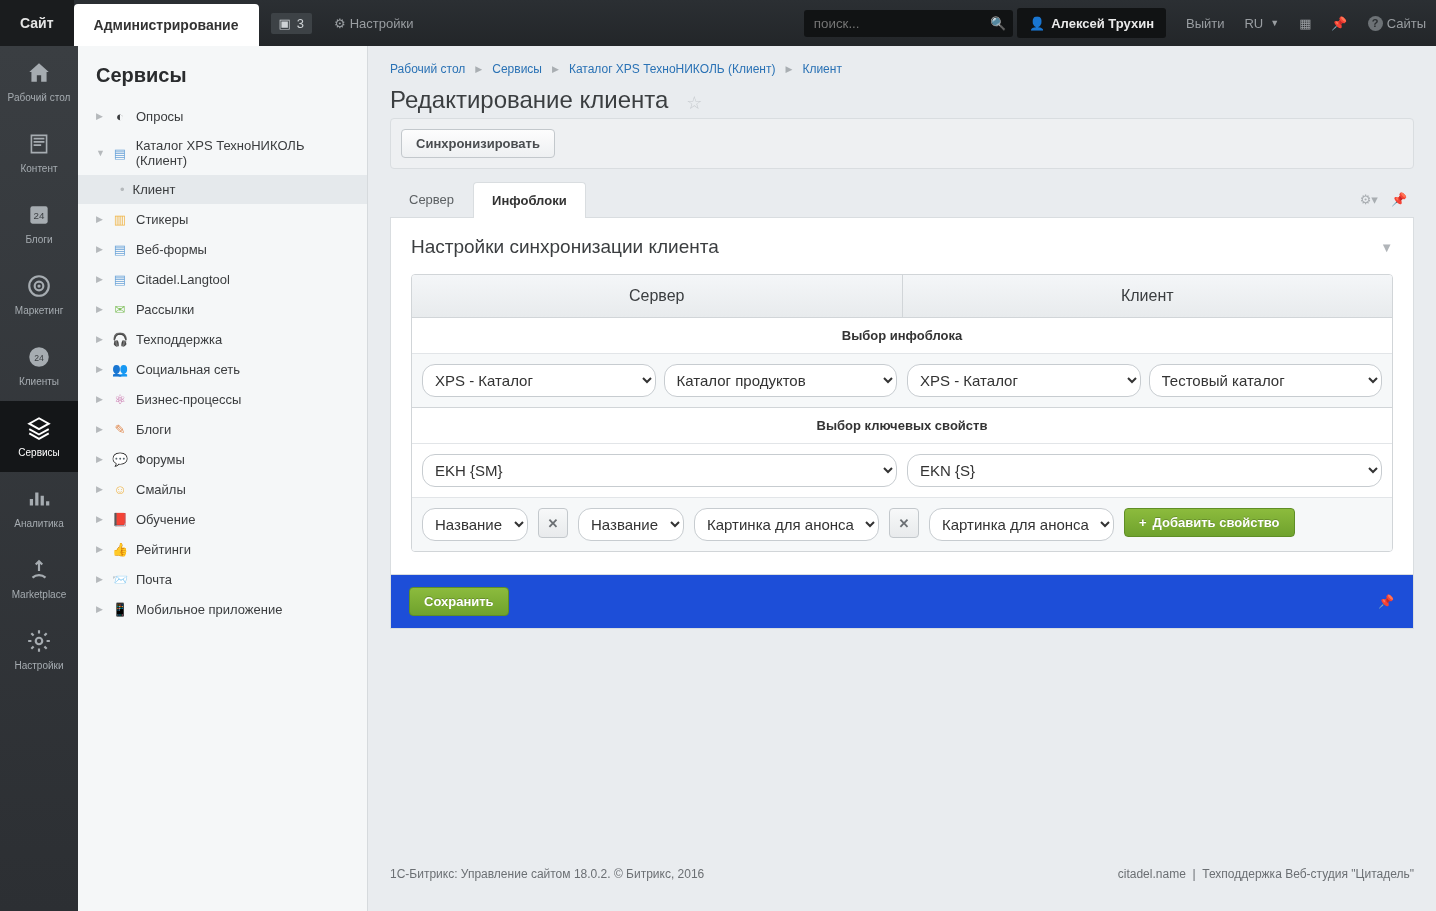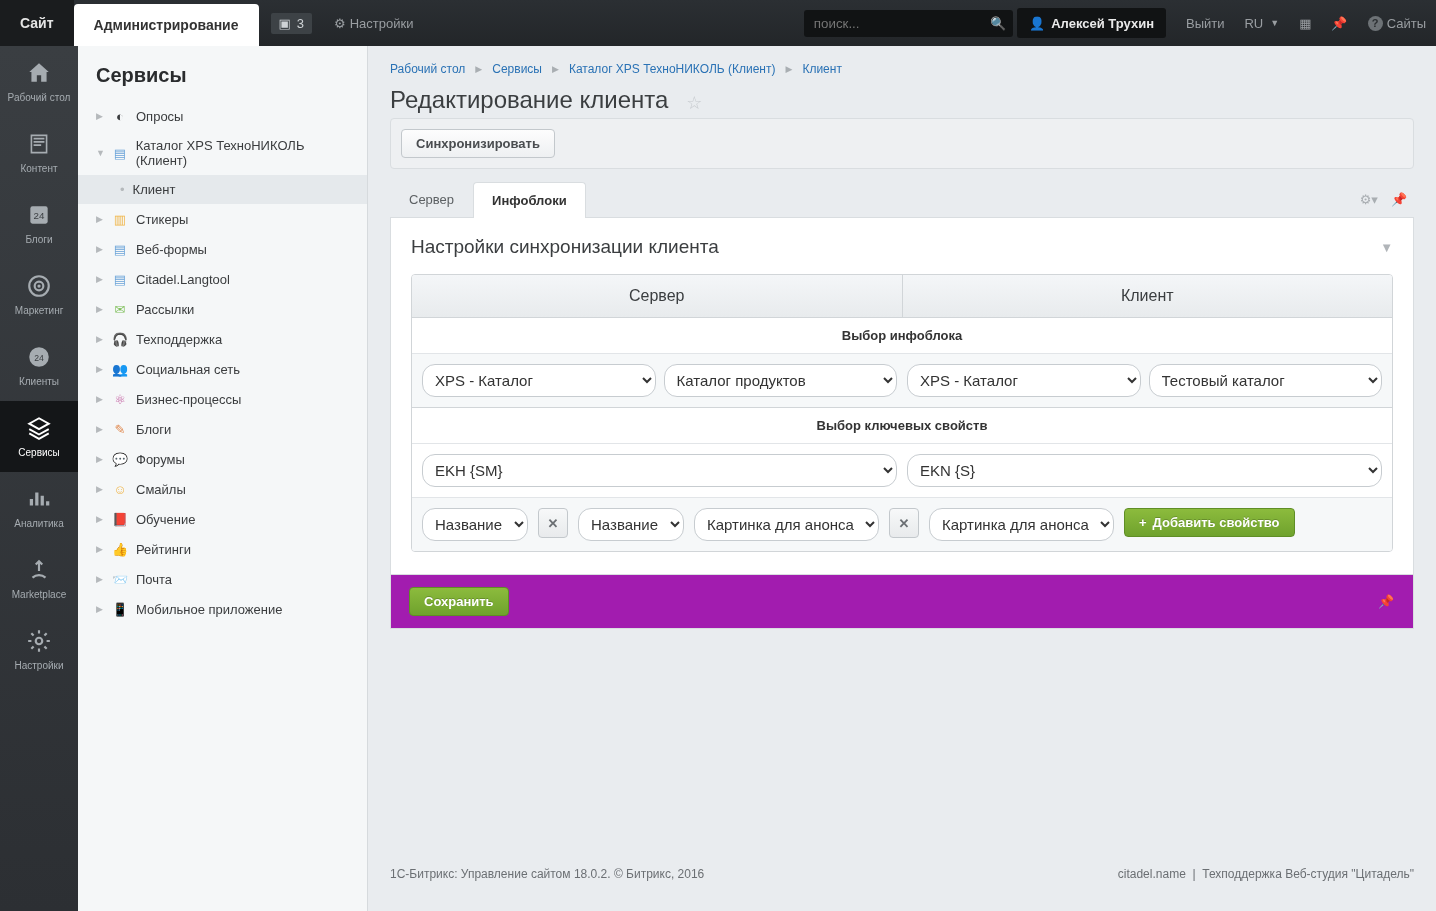--- a/index.html
+++ b/index.html
@@ -47,21 +47,21 @@
 .grid { border: 1px solid #d1d5d8; border-radius: 4px; overflow: hidden; }
 .grid .gr-head { display: flex; background: linear-gradient(#f4f6f8,#e8ebed); }
 .grid .gr-head .cell { flex: 1; text-align: center; padding: 12px; font-size: 16px; color: #3b3e40; border-right: 1px solid #d1d5d8; }
 .grid .gr-head .cell:last-child { border-right: none; }
 .grid .gr-sub { background: #fff; border-top: 1px solid #d1d5d8; text-align: center; padding: 10px; font-weight: bold; font-size: 13px; }
 .grid .gr-row { display: flex; border-top: 1px solid #e2e5e8; background: #f6f8f9; padding: 10px; gap: 10px; }
 .grid .gr-row .col { flex: 1; display: flex; gap: 8px; align-items: center; }
 .grid .gr-row.white { background: #fff; }
 select { width: 100%; padding: 6px 8px; border: 1px solid #c7ccd0; border-radius: 13px; background: #fff; font-size: 15px; color: #333; }
 .del-btn { width: 30px; height: 30px; border: 1px solid #c3c8cc; border-radius: 4px; background: linear-gradient(#f7f8f9,#e8eaec); display: flex; align-items: center; justify-content: center; cursor: pointer; color: #6b6f73; font-weight: bold; }
-.save-row { background: #a21caf; border: 1px solid #d9dde0; border-top: none; padding: 12px 18px; display: flex; align-items: center; }
+.save-row { background: #1d4ed8; border: 1px solid #d9dde0; border-top: none; padding: 12px 18px; display: flex; align-items: center; }
 .save-row .pin { margin-left: auto; color: #b1b5b9; cursor: pointer; }
 .footer { margin-top: auto; padding-top: 30px; display: flex; justify-content: space-between; color: #6b6f73; font-size: 12px; }
 .footer a { color: #6b6f73; text-decoration: none; }
 </style>
 </head>
 <body>
 
 <div class="topbar">
   <div class="tab site">Сайт</div>
   <div class="tab admin">Администрирование</div>

